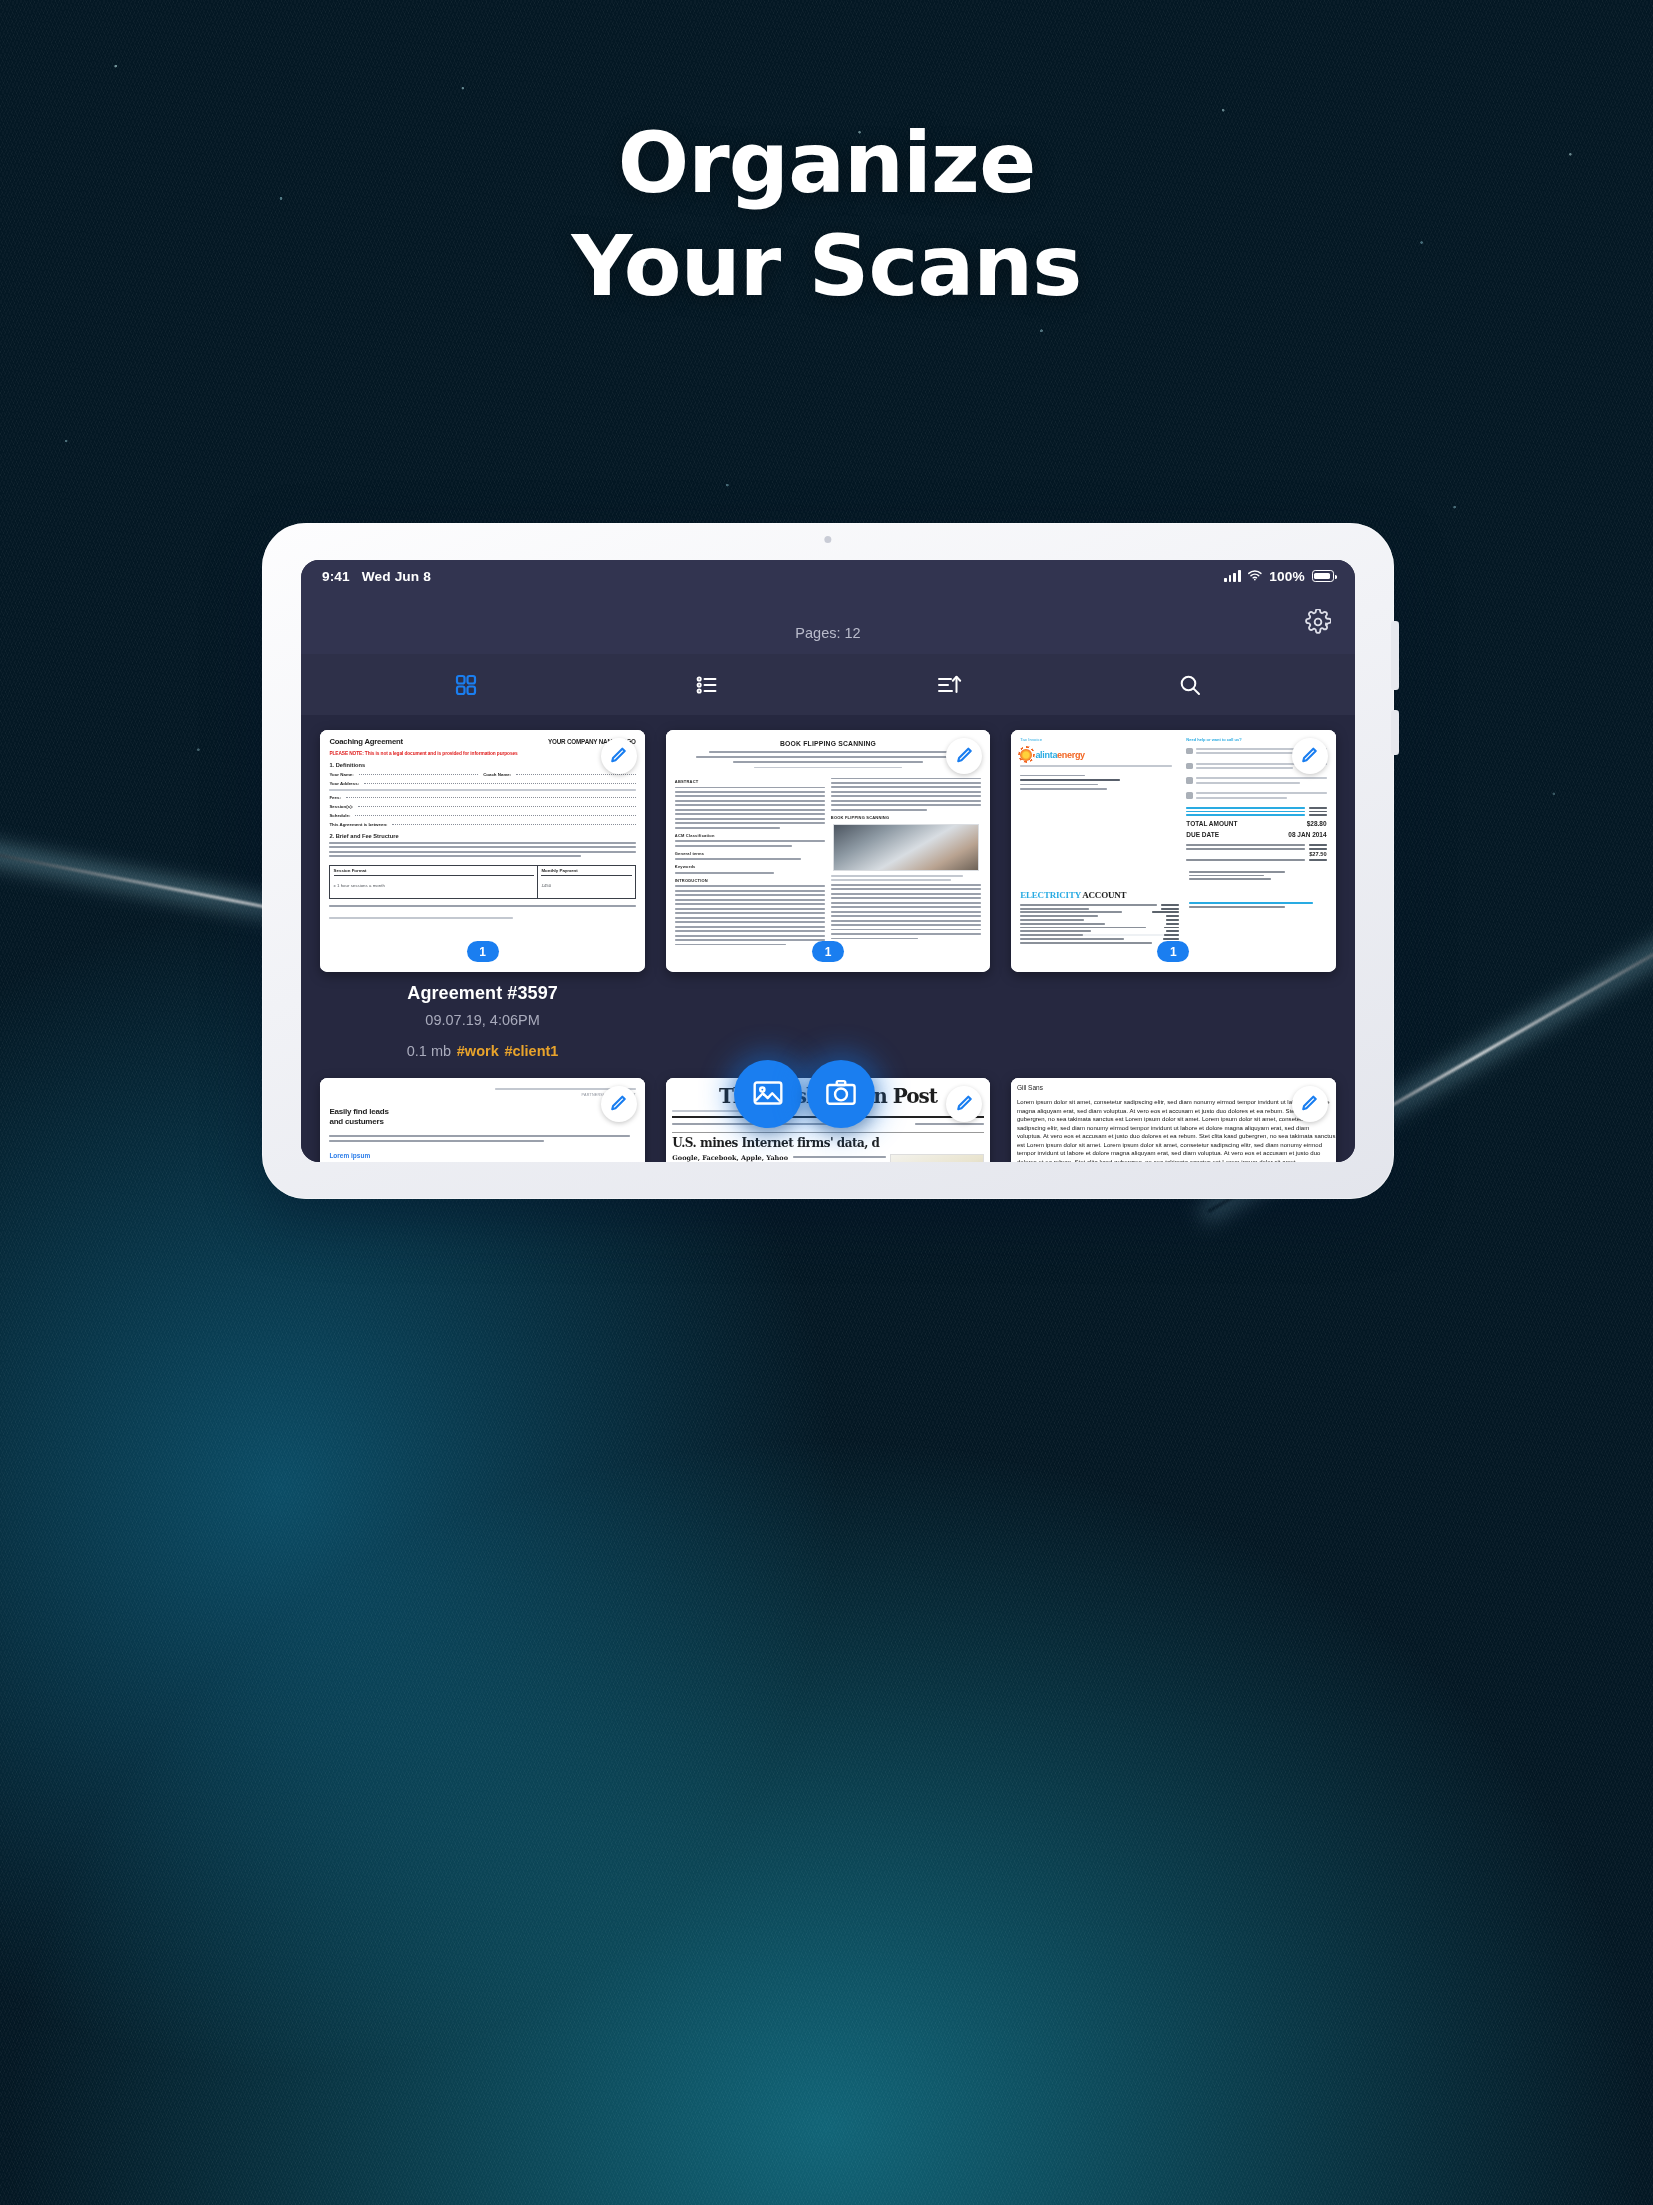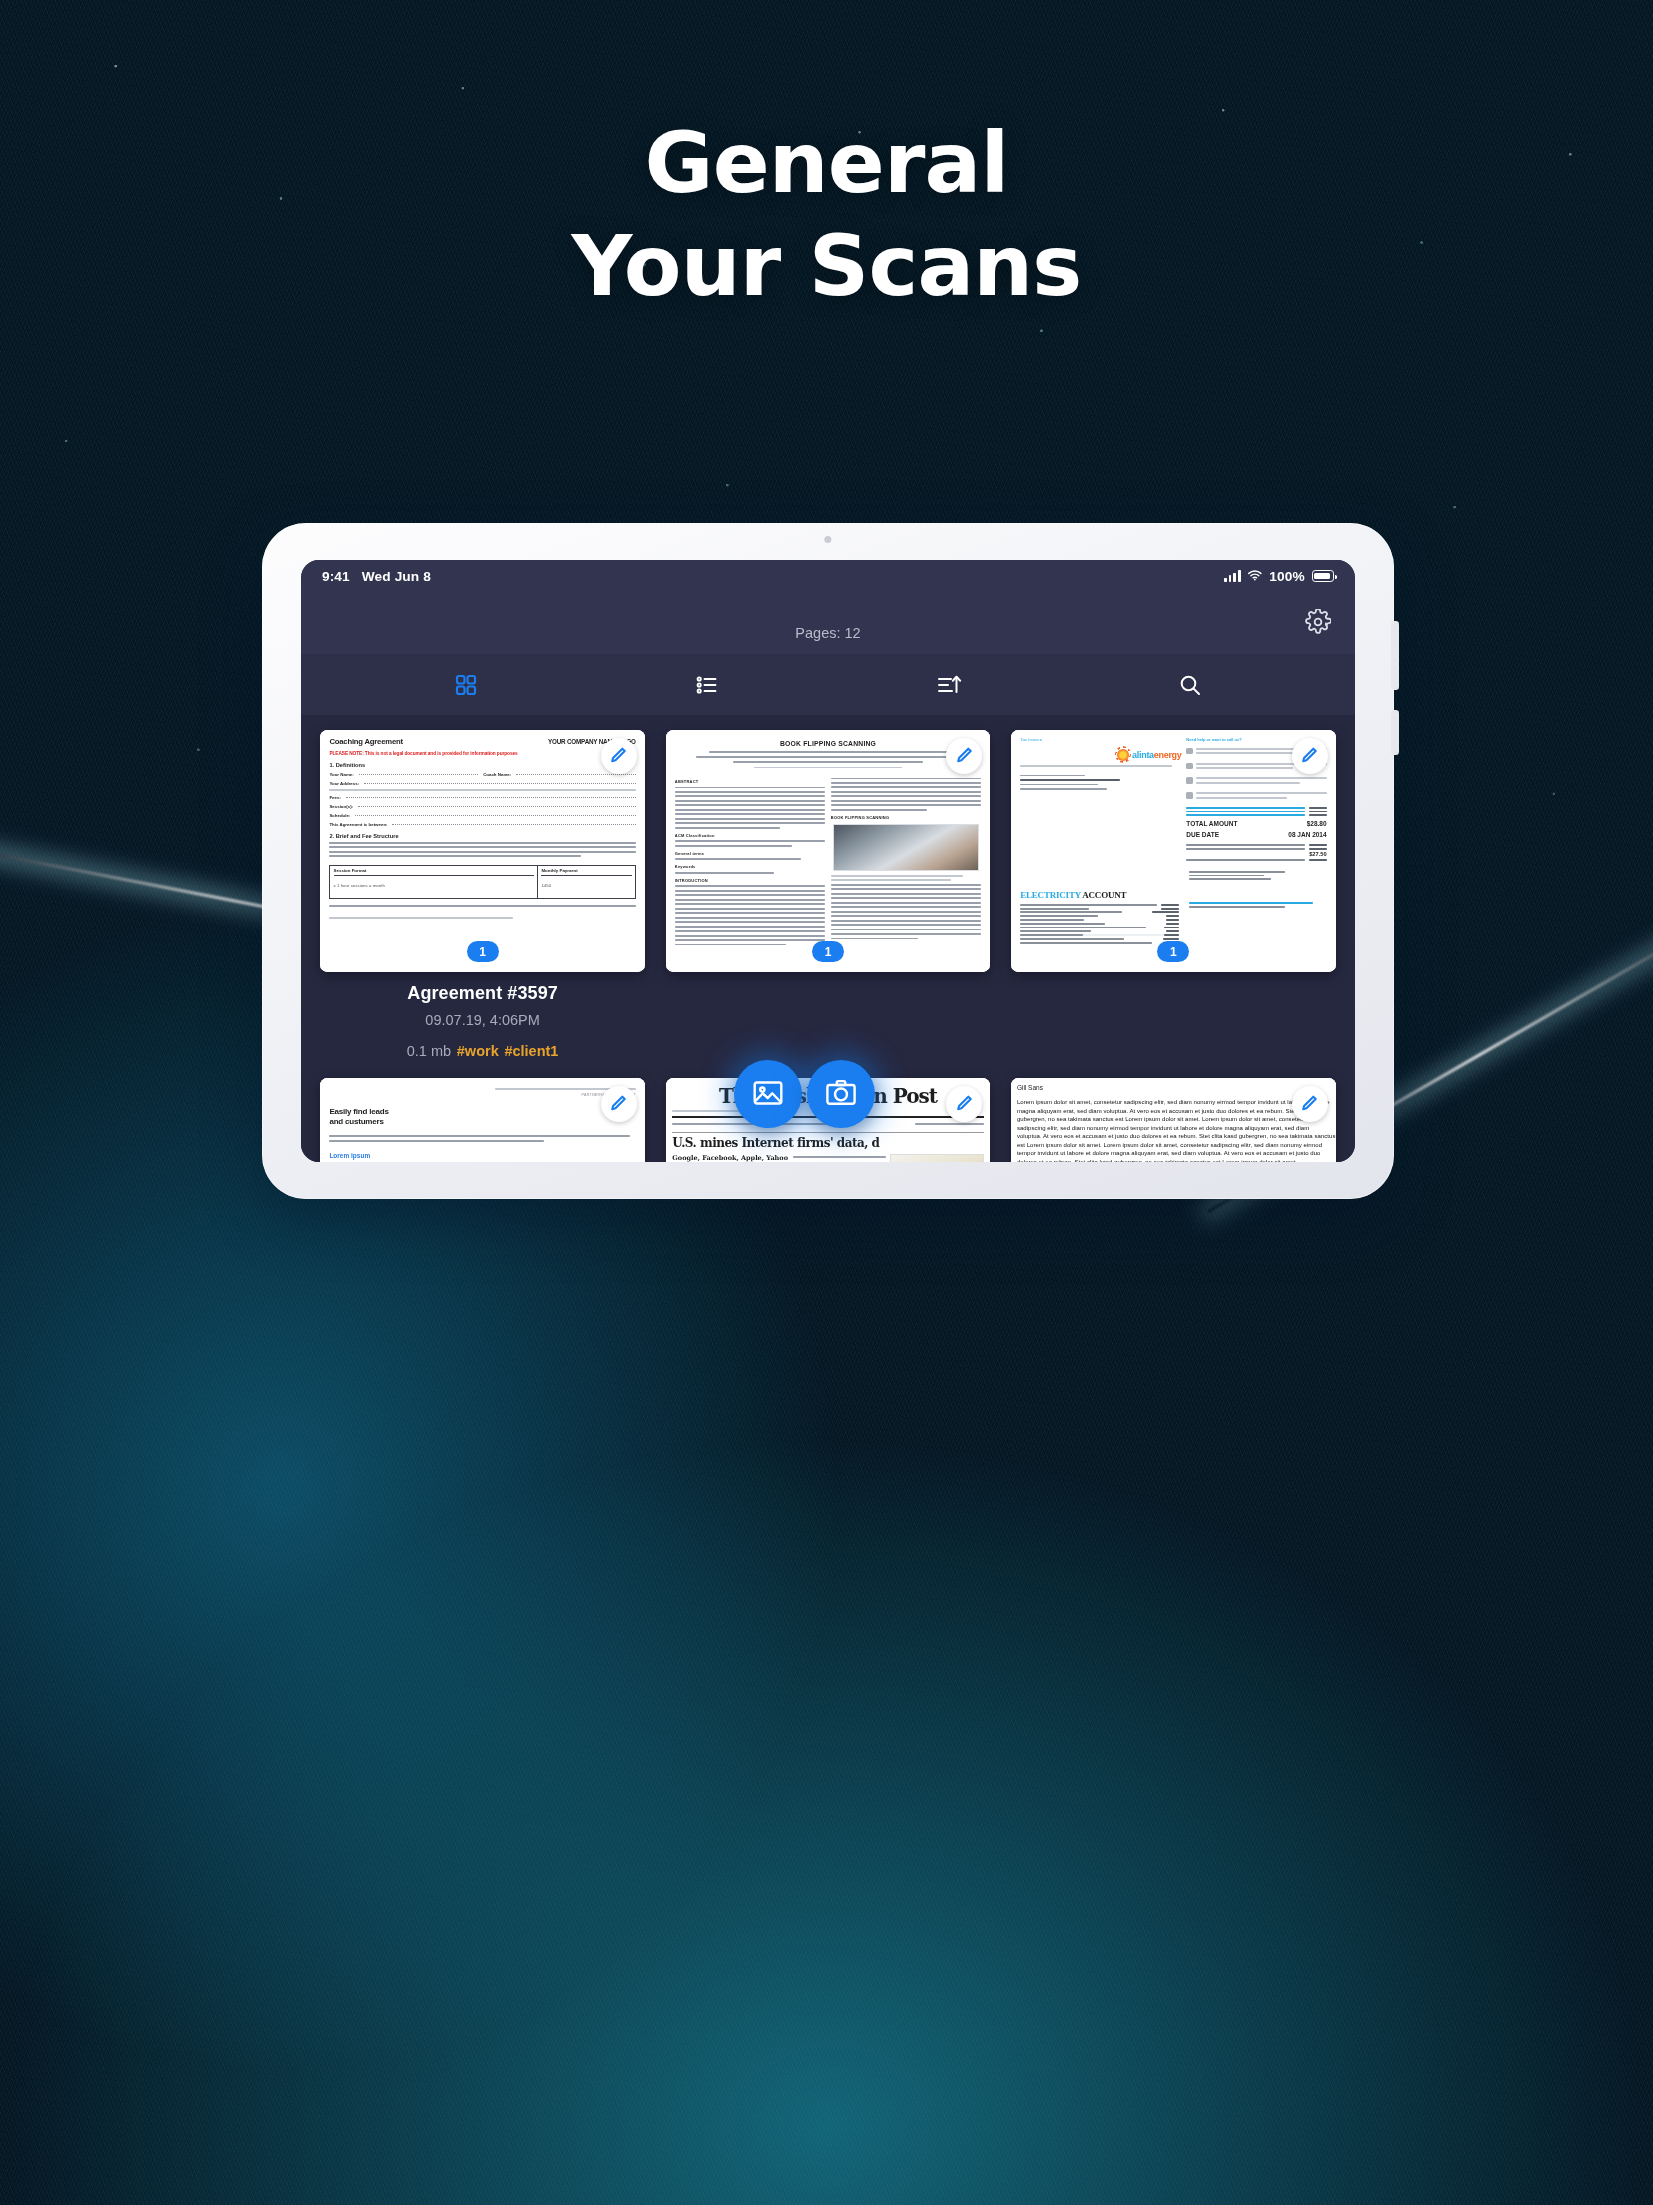--- a/index.html
+++ b/index.html
@@ -248,21 +248,21 @@
   .ap-title { text-align:center; font-size:6.8px; font-weight:bold; letter-spacing:0.2px; margin-top:3.2px; }
   .ap-authors { text-align:center; margin-top:4px; }
   .ap-cols { display:flex; gap:5.7px; margin-top:6.5px; }
   .ap-col { flex:1; }
   .ap-h { font-size:4px; font-weight:bold; letter-spacing:0.2px; margin:4px 0 1.6px; }
   .ap-fig { height:47px; background:linear-gradient(150deg,#4c5560 0%,#8e9aa4 28%,#d8dde2 55%,#b9a391 78%,#6d6257 100%);
             margin:4px 2.4px; border:0.8px solid #dadde1; }
 
   
   .eb-top { display:flex; justify-content:space-between; }
-  .eb-logo { display:flex; align-items:center; gap:3.2px; margin-top:6.5px;justify-content:flex-end; }
+  .eb-logo { display:flex; align-items:center; gap:3.2px; margin-top:6.5px; }
   .eb-sun { width:12px; height:12px; border-radius:50%;
             background: radial-gradient(circle, #ffd23b 34%, #f26522 72%); position:relative; }
   .eb-sun::after { content:""; position:absolute; inset:-2.4px; border-radius:50%;
             background: conic-gradient(#f26522 0 6%, transparent 6% 12%, #f26522 12% 18%, transparent 18% 25%,
                         #f26522 25% 31%, transparent 31% 37%, #f26522 37% 43%, transparent 43% 50%,
                         #f26522 50% 56%, transparent 56% 62%, #f26522 62% 68%, transparent 68% 75%,
                         #f26522 75% 81%, transparent 81% 87%, #f26522 87% 93%, transparent 93% 100%);
             -webkit-mask: radial-gradient(circle, transparent 56%, #000 58%);
             mask: radial-gradient(circle, transparent 56%, #000 58%); }
   .eb-brand { font-size:9px; font-weight:bold; letter-spacing:-0.3px; }
@@ -322,21 +322,21 @@
   <div id="bg-base"></div>
   <div id="bg-sparkle"></div>
   <div id="bg-noise"></div>
   <div id="bg-glow-left"></div>
   <div id="bg-glow-bottom"></div>
   <div class="streak" id="streak-left"></div>
   <div class="streak" id="streak-right"></div>
 </div>
 
 <div id="headline">
-  <span class="line">General</span>
+  <span class="line">Organize</span>
   <span class="line">Your Scans</span>
 </div>
 
 <div id="tablet">
   <div id="tablet-shell"></div>
   <div id="tablet-cam"></div>
   <div id="tablet-btn-top"></div>
   <div id="tablet-btn-bot"></div>
 
   <div id="screen">

